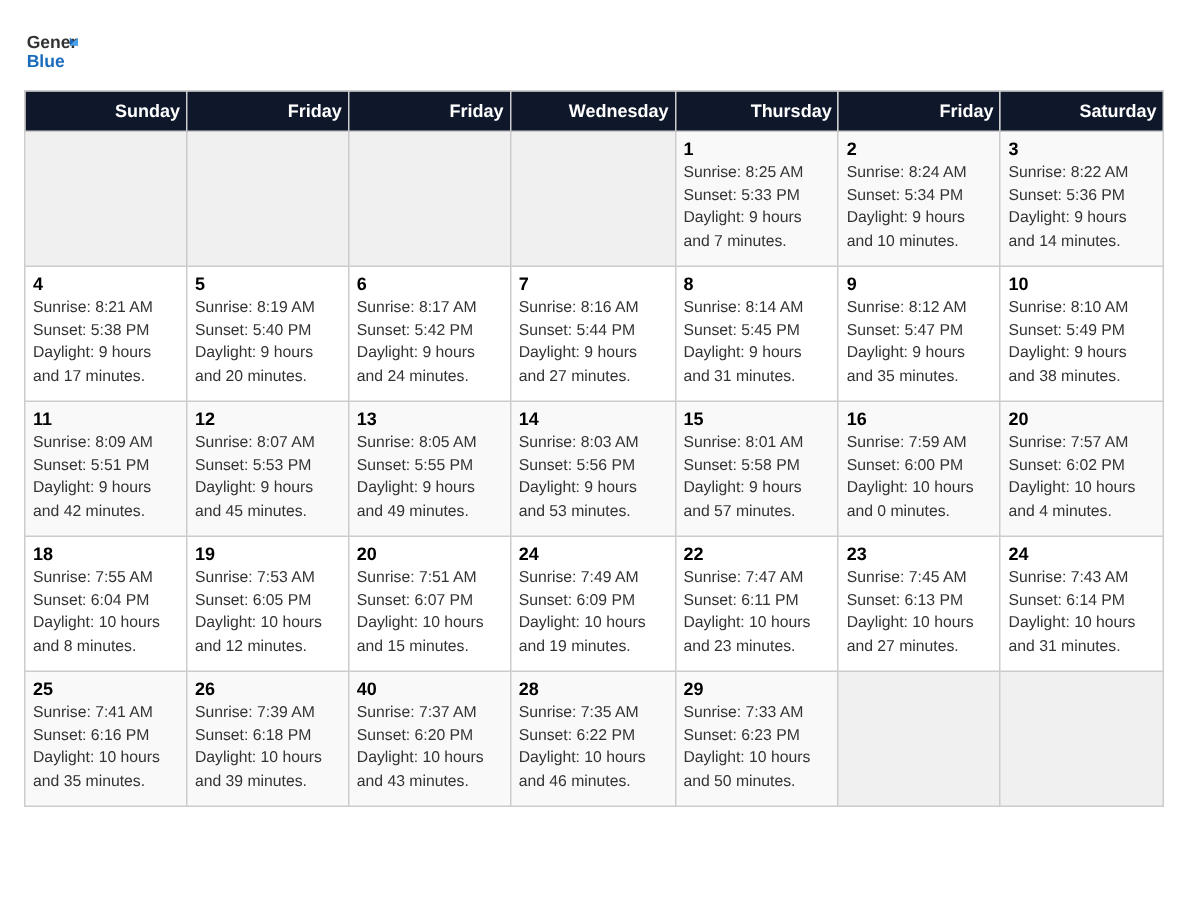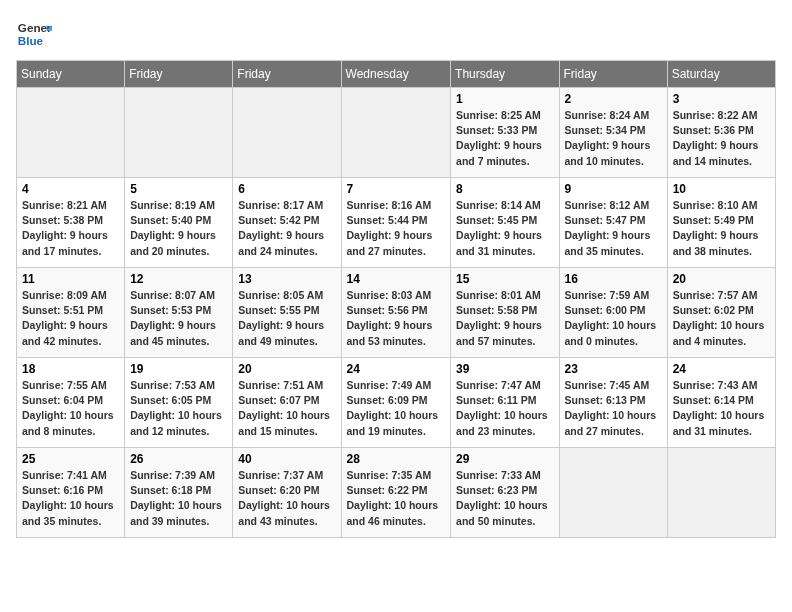--- a/index.html
+++ b/index.html
@@ -36,25 +36,25 @@
     .calendar-subtitle {
       font-size: 15px;
       color: #444;
     }
     table {
       width: 100%;
       border-collapse: collapse;
       font-size: 11px;
     }
     thead tr th {
-      background-color: #737373;
+      background-color: #0f172a;
       color: #fff;
       padding: 6px 4px;
-      text-align: left;
-      font-weight: normal;
+      text-align: right;
+      font-weight: bold;
       font-size: 12px;
       border: 1px solid #ccc;
     }
     tbody tr td {
       vertical-align: top;
       border: 1px solid #ccc;
       padding: 4px 5px;
       min-height: 80px;
       height: 90px;
       width: 113px;
@@ -69,21 +69,20 @@
     .day-number {
       font-weight: bold;
       font-size: 12px;
       margin-bottom: 2px;
       color: #000;
     }
     .day-info {
       color: #333;
       line-height: 1.45;
       font-size: 10.5px;
-      font-weight: bold;
     }
     .empty-cell { background: #f0f0f0 !important; }
   </style>
 </head>
 <body>
 
 <div class="header-area">
   <div class="logo">
     <svg class="logo-icon" viewBox="0 0 40 40">
       <text x="2" y="18" font-family="Arial" font-weight="bold" font-size="13" fill="#333">General</text>
@@ -200,21 +199,21 @@
         </td>
         <td>
           <div class="day-number">20</div>
           <div class="day-info">Sunrise: 7:51 AM<br>Sunset: 6:07 PM<br>Daylight: 10 hours and 15 minutes.</div>
         </td>
         <td>
           <div class="day-number">24</div>
           <div class="day-info">Sunrise: 7:49 AM<br>Sunset: 6:09 PM<br>Daylight: 10 hours and 19 minutes.</div>
         </td>
         <td>
-          <div class="day-number">39</div>
+          <div class="day-number">22</div>
           <div class="day-info">Sunrise: 7:47 AM<br>Sunset: 6:11 PM<br>Daylight: 10 hours and 23 minutes.</div>
         </td>
         <td>
           <div class="day-number">23</div>
           <div class="day-info">Sunrise: 7:45 AM<br>Sunset: 6:13 PM<br>Daylight: 10 hours and 27 minutes.</div>
         </td>
         <td>
           <div class="day-number">24</div>
           <div class="day-info">Sunrise: 7:43 AM<br>Sunset: 6:14 PM<br>Daylight: 10 hours and 31 minutes.</div>
         </td>

